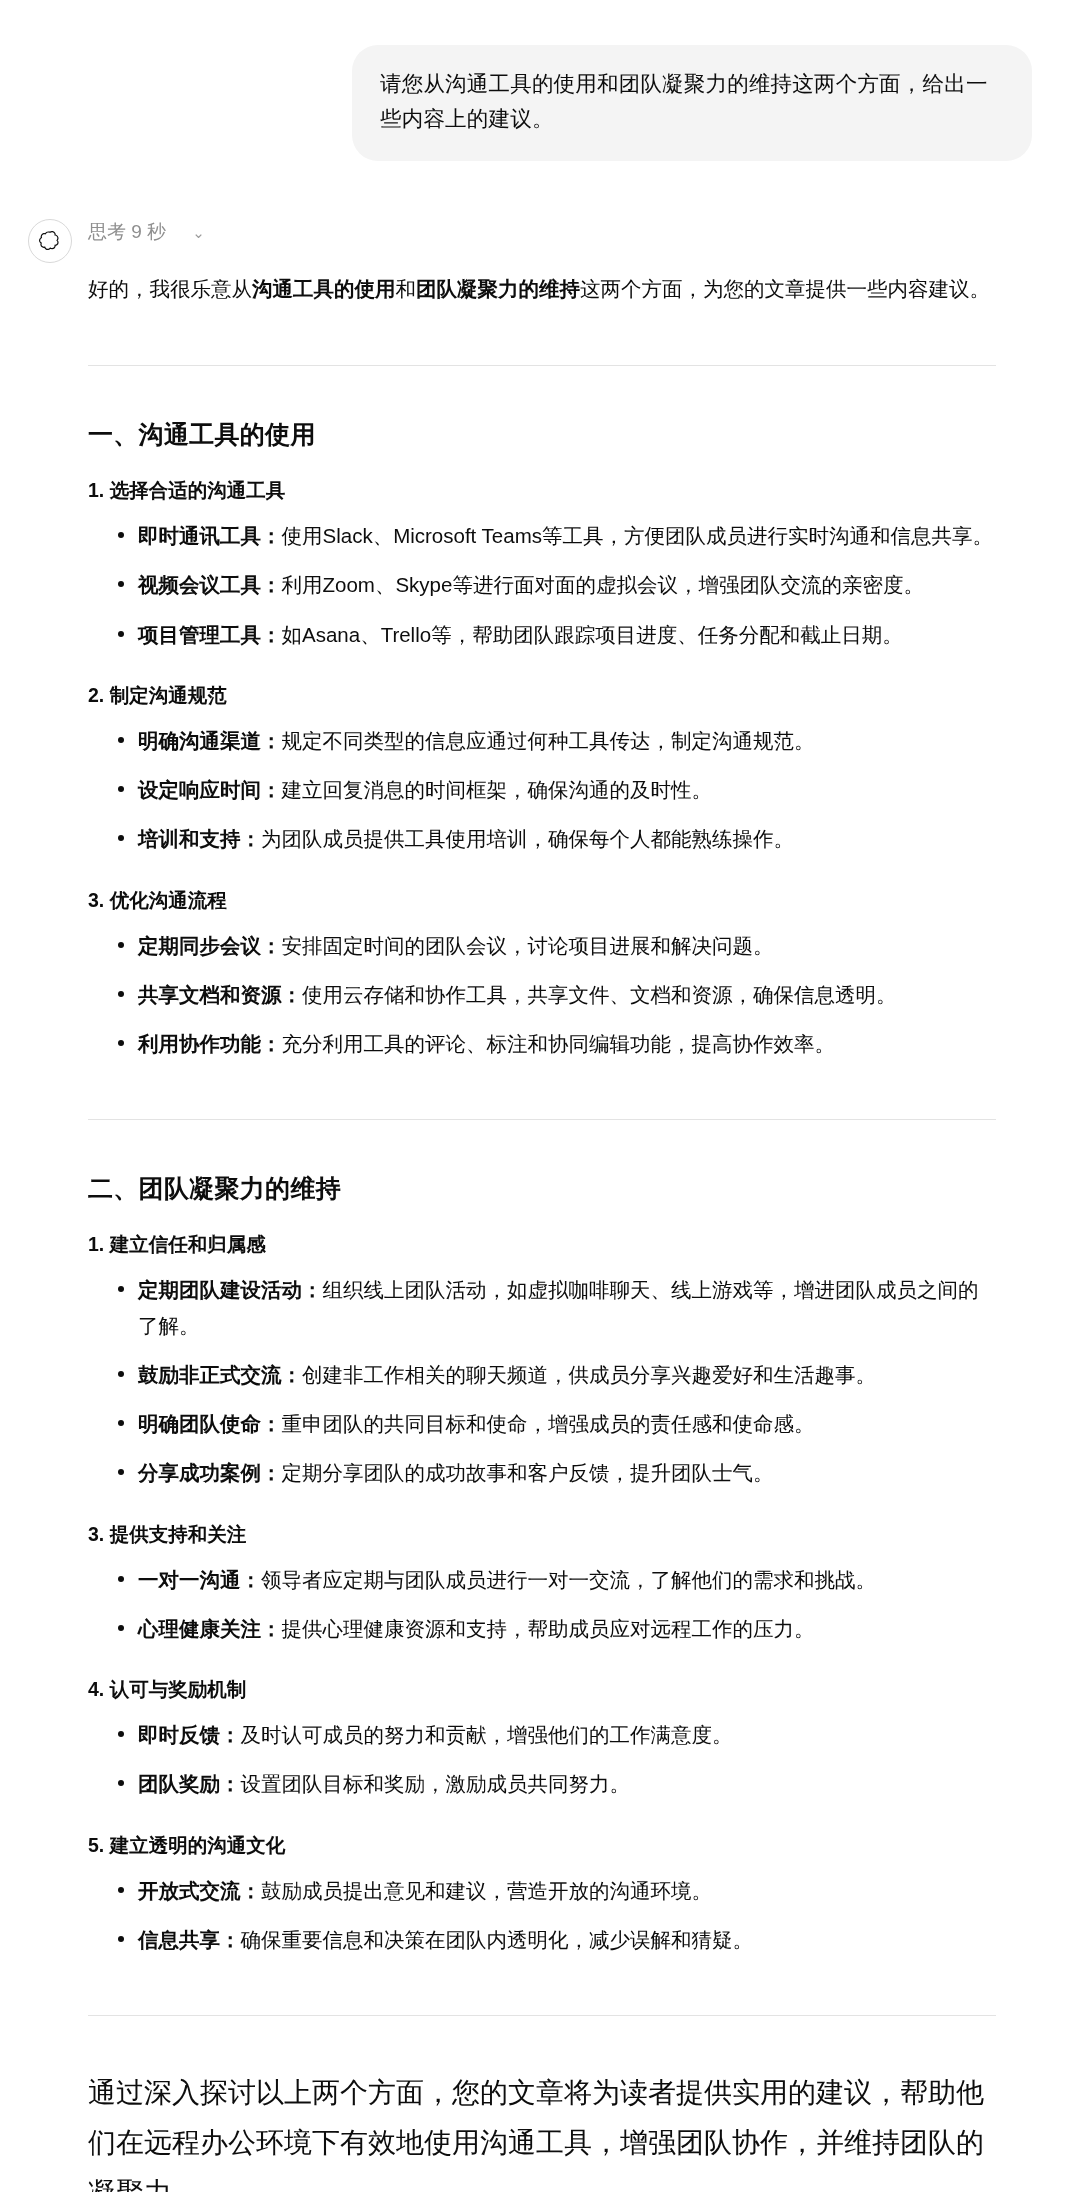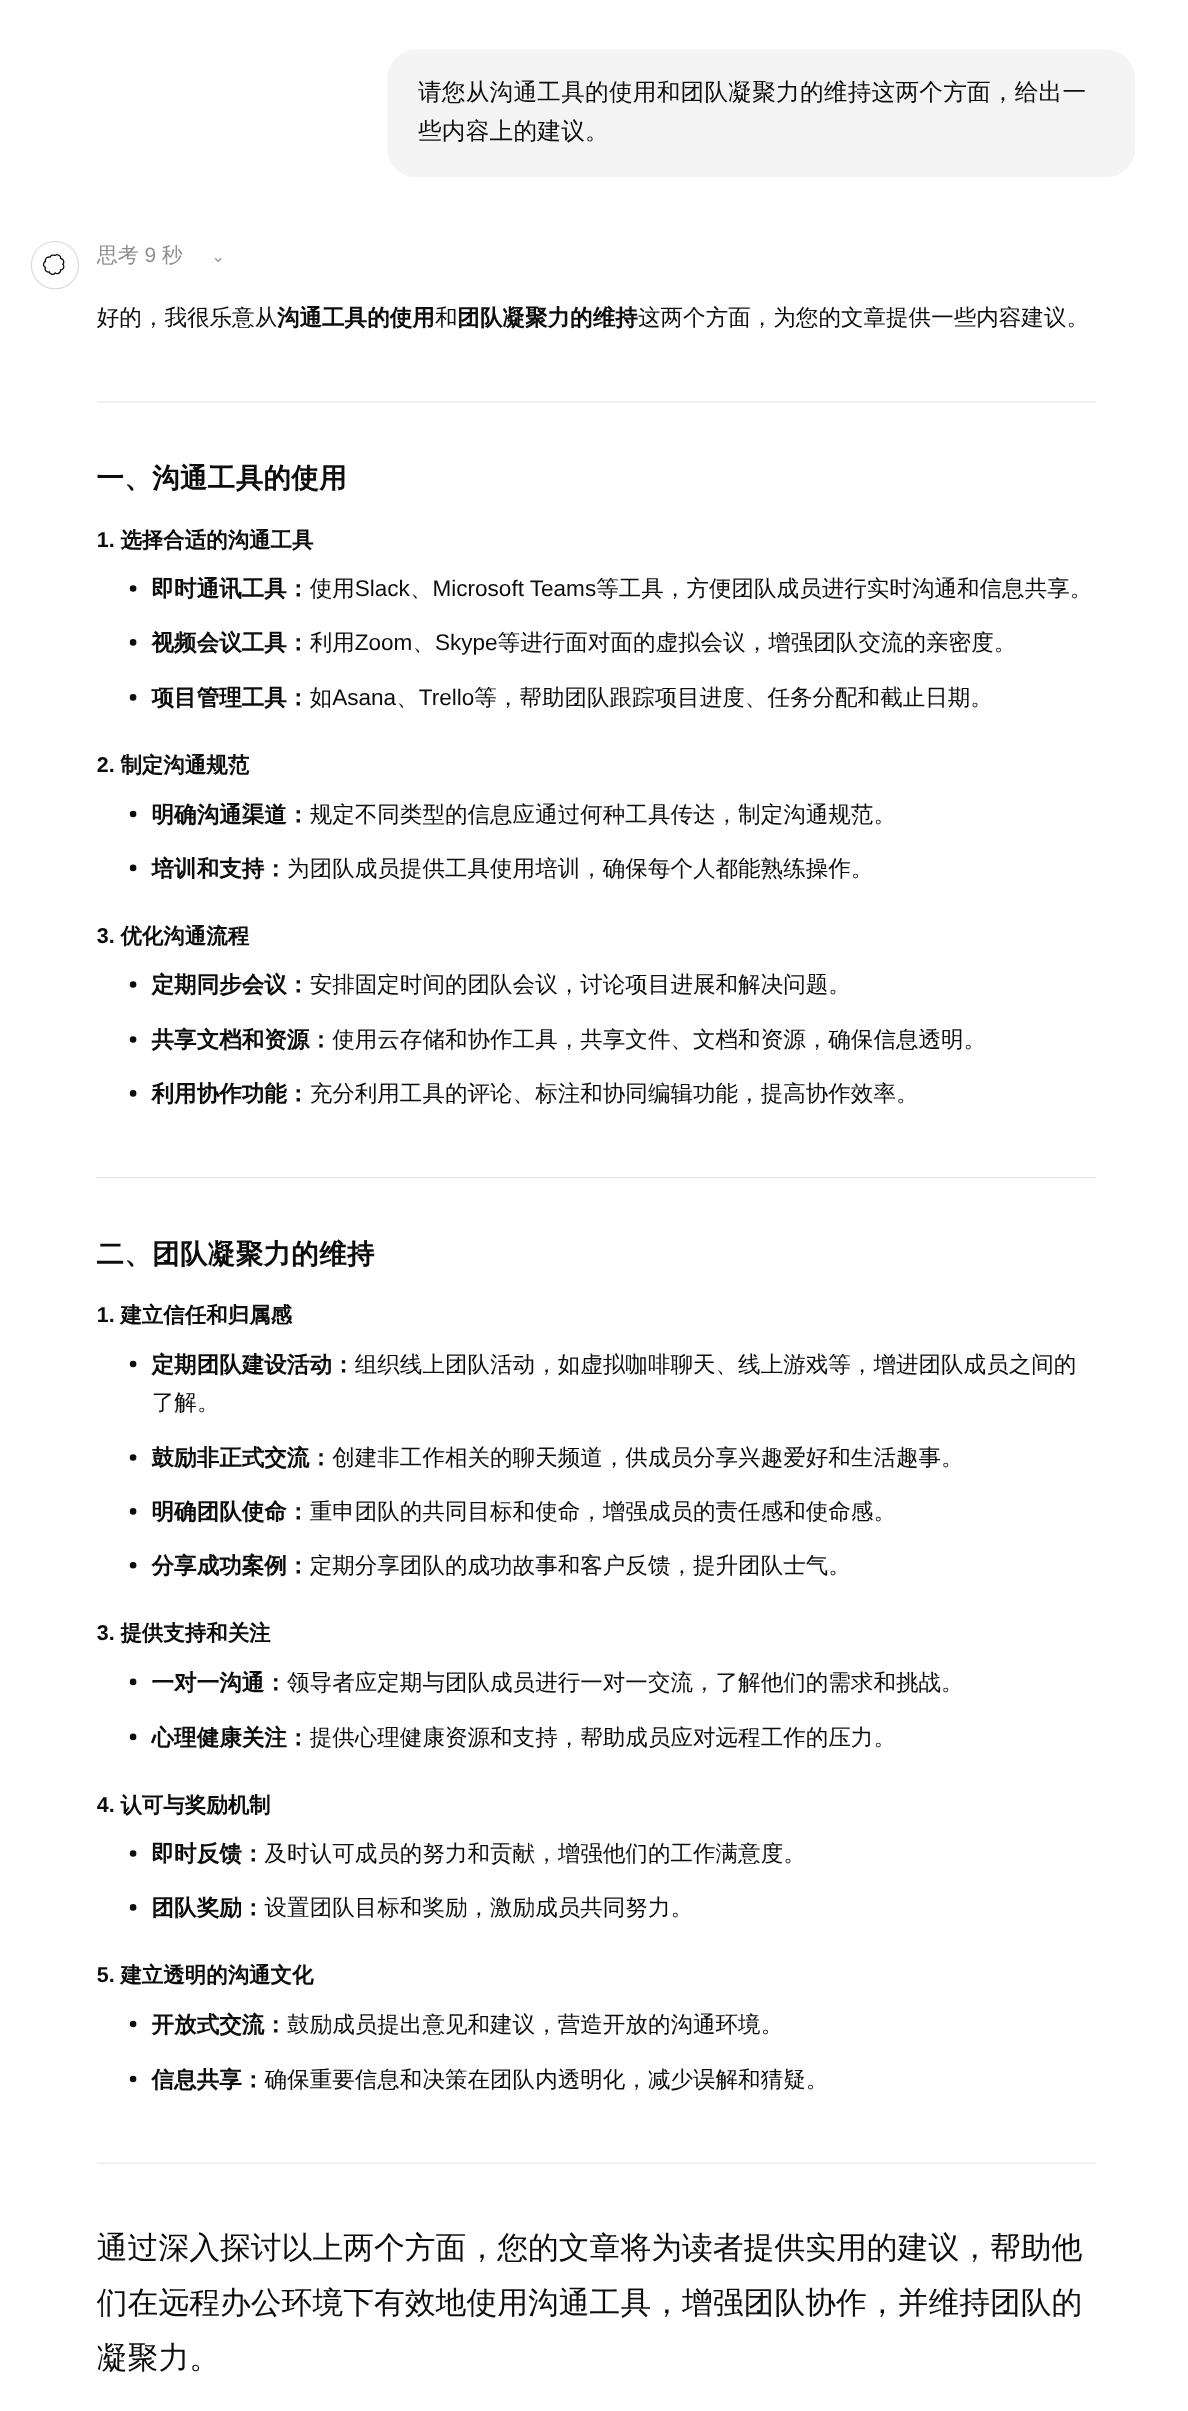--- a/index.html
+++ b/index.html
@@ -180,20 +180,21 @@
       <h3 class="sub first">1. 选择合适的沟通工具</h3>
       <ul class="bullets">
         <li><b>即时通讯工具：</b><span>使用Slack、Microsoft Teams等工具，方便团队成员进行实时沟通和信息共享。</span></li>
         <li><b>视频会议工具：</b><span>利用Zoom、Skype等进行面对面的虚拟会议，增强团队交流的亲密度。</span></li>
         <li><b>项目管理工具：</b><span>如Asana、Trello等，帮助团队跟踪项目进度、任务分配和截止日期。</span></li>
       </ul>
 
       <h3 class="sub">2. 制定沟通规范</h3>
       <ul class="bullets">
         <li><b>明确沟通渠道：</b><span>规定不同类型的信息应通过何种工具传达，制定沟通规范。</span></li>
+        <li><b>设定响应时间：</b><span>建立回复消息的时间框架，确保沟通的及时性。</span></li>
         <li><b>培训和支持：</b><span>为团队成员提供工具使用培训，确保每个人都能熟练操作。</span></li>
       </ul>
 
       <h3 class="sub">3. 优化沟通流程</h3>
       <ul class="bullets">
         <li><b>定期同步会议：</b><span>安排固定时间的团队会议，讨论项目进展和解决问题。</span></li>
         <li><b>共享文档和资源：</b><span>使用云存储和协作工具，共享文件、文档和资源，确保信息透明。</span></li>
         <li><b>利用协作功能：</b><span>充分利用工具的评论、标注和协同编辑功能，提高协作效率。</span></li>
       </ul>
 

